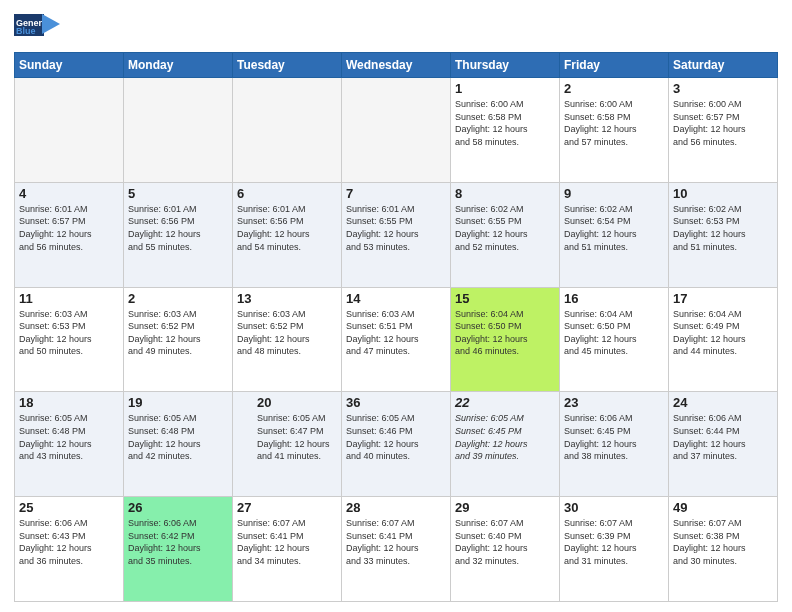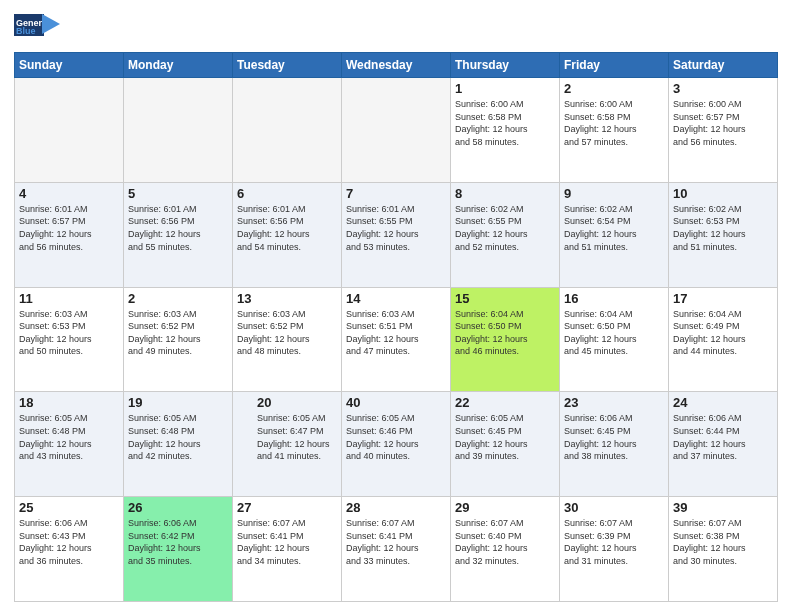--- a/index.html
+++ b/index.html
@@ -212,24 +212,24 @@
           </td>
           <td style="background: rgb(238, 242, 248);">
             <span class="day-num">19</span>
             <div class="day-info">Sunrise: 6:05 AM<br>Sunset: 6:48 PM<br>Daylight: 12 hours<br>and 42 minutes.</div>
           </td>
           <td style="background: rgb(238, 242, 248); padding-left: 24px;">
             <span class="day-num">20</span>
             <div class="day-info">Sunrise: 6:05 AM<br>Sunset: 6:47 PM<br>Daylight: 12 hours<br>and 41 minutes.</div>
           </td>
           <td style="background: rgb(238, 242, 248);">
-            <span class="day-num">40</span>
+            <span class="day-num">36</span>
             <div class="day-info">Sunrise: 6:05 AM<br>Sunset: 6:46 PM<br>Daylight: 12 hours<br>and 40 minutes.</div>
           </td>
-          <td style="background: rgb(238, 242, 248);">
+          <td style="background: rgb(238, 242, 248); font-style: italic;">
             <span class="day-num">22</span>
             <div class="day-info">Sunrise: 6:05 AM<br>Sunset: 6:45 PM<br>Daylight: 12 hours<br>and 39 minutes.</div>
           </td>
           <td style="background: rgb(238, 242, 248);">
             <span class="day-num">23</span>
             <div class="day-info">Sunrise: 6:06 AM<br>Sunset: 6:45 PM<br>Daylight: 12 hours<br>and 38 minutes.</div>
           </td>
           <td style="background: rgb(238, 242, 248);">
             <span class="day-num">24</span>
             <div class="day-info">Sunrise: 6:06 AM<br>Sunset: 6:44 PM<br>Daylight: 12 hours<br>and 37 minutes.</div>
@@ -254,19 +254,19 @@
           </td>
           <td style="background: rgb(255, 255, 255);">
             <span class="day-num">29</span>
             <div class="day-info">Sunrise: 6:07 AM<br>Sunset: 6:40 PM<br>Daylight: 12 hours<br>and 32 minutes.</div>
           </td>
           <td style="background: rgb(255, 255, 255);">
             <span class="day-num">30</span>
             <div class="day-info">Sunrise: 6:07 AM<br>Sunset: 6:39 PM<br>Daylight: 12 hours<br>and 31 minutes.</div>
           </td>
           <td style="background: rgb(255, 255, 255);">
-            <span class="day-num">39</span>
+            <span class="day-num">49</span>
             <div class="day-info">Sunrise: 6:07 AM<br>Sunset: 6:38 PM<br>Daylight: 12 hours<br>and 30 minutes.</div>
           </td>
         </tr>
       </tbody>
   </table>
 </div>
 
 </body></html>

